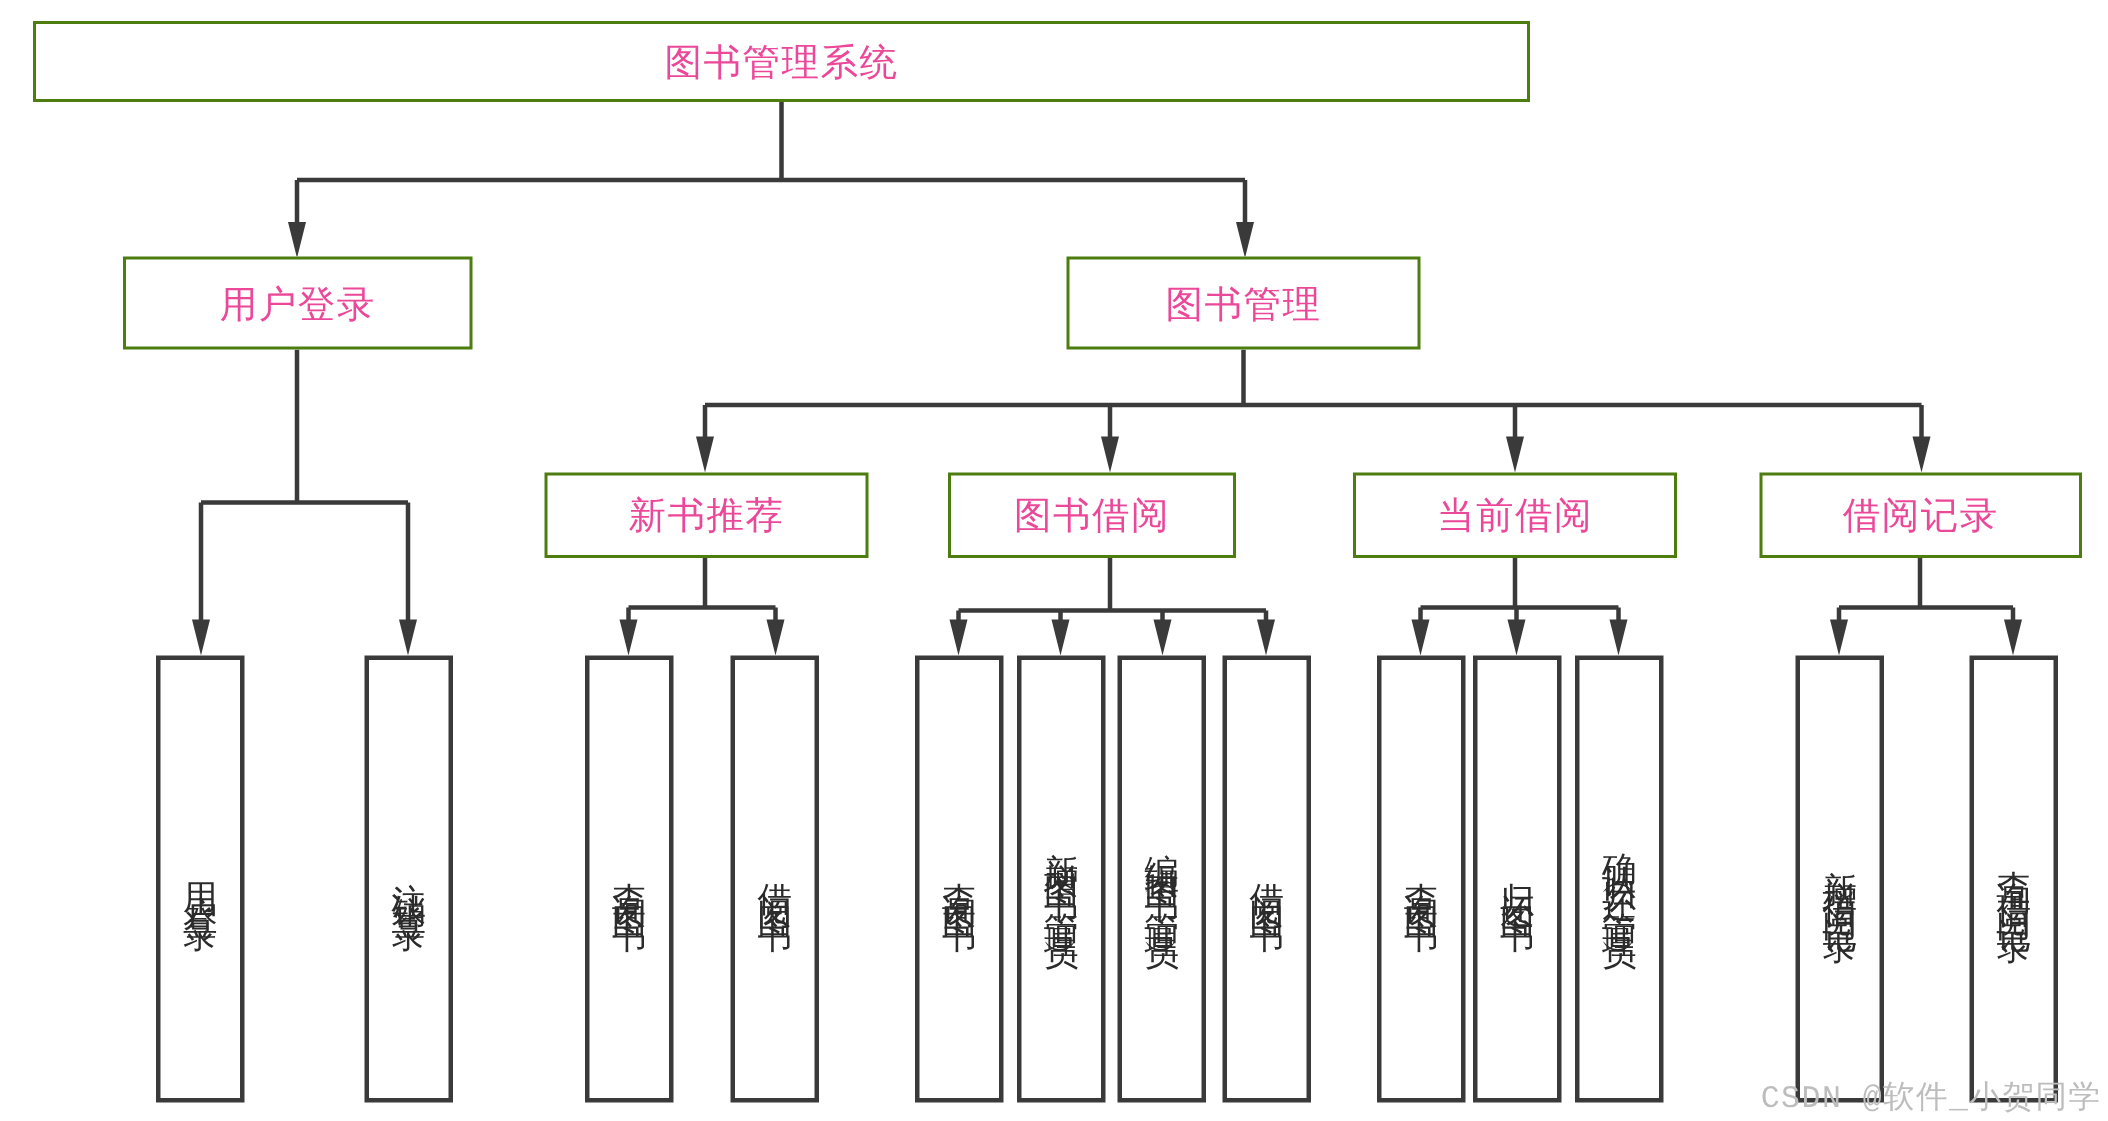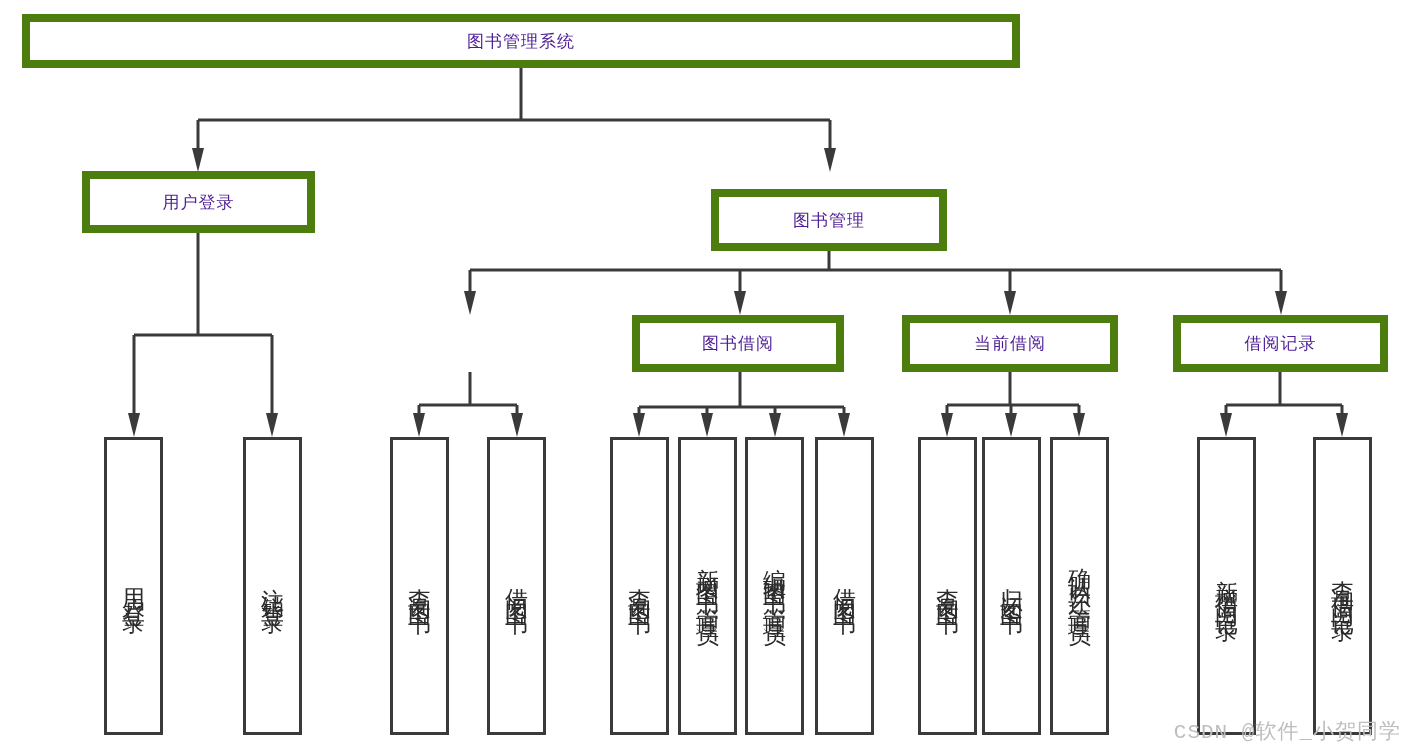--- a/index.html
+++ b/index.html
@@ -13,28 +13,28 @@
     overflow: hidden;
   }
   #connectors {
     position: absolute;
     left: 0; top: 0;
     width: 1405px; height: 747px;
   }
   .hbox {
     position: absolute;
     box-sizing: border-box;
-    border: 8px solid #4d7c0f;
+    border: 2px solid #4d7c0f;
     background: #ffffff;
     display: flex;
     align-items: center;
     justify-content: center;
-    font-size: 17px;
+    font-size: 25px;
     letter-spacing: 1px;
-    color: #4c1d95;
+    color: #ec4899;
     z-index: 2;
   }
   .vbox {
     position: absolute;
     top: 437px;
     width: 59px;
     height: 298px;
     box-sizing: border-box;
     border: 3px solid #3a3a3a;
     background: #ffffff;
@@ -116,23 +116,24 @@
     <g>
       <path class="stroke" d="M1280 372 V405 M1226 405 H1342 M1226 405 V419 M1342 405 V419"></path>
       <polygon class="arrow" points="1220,413 1232,413 1226,437"></polygon>
       <polygon class="arrow" points="1336,413 1348,413 1342,437"></polygon>
     </g>
   </svg>
 
   <div class="hbox" style="left:22px; top:14px; width:998px; height:54px;">图书管理系统</div>
 
   <div class="hbox" style="left:82px; top:171px; width:233px; height:62px;">用户登录</div>
-  <div class="hbox" style="left:711px; top:189px; width:236px; height:62px;">图书管理</div>
+  <div class="hbox" style="left:711px; top:171px; width:236px; height:62px;">图书管理</div>
 
-  <div class="hbox" style="left:632px; top:315px; width:212px; height:57px;text-align:center;">图书借阅</div>
+  <div class="hbox" style="left:363px; top:315px; width:216px; height:57px;">新书推荐</div>
+  <div class="hbox" style="left:632px; top:315px; width:192px; height:57px;text-align:center;">图书借阅</div>
   <div class="hbox" style="left:902px; top:315px; width:216px; height:57px;text-align:right;">当前借阅</div>
   <div class="hbox" style="left:1173px; top:315px; width:215px; height:57px;">借阅记录</div>
 
   <div class="vbox" style="left:104px;">
     <span class="vtext">用户登录</span>
   </div>
   <div class="vbox" style="left:243px;">
     <span class="vtext">注销登录</span>
   </div>
 

